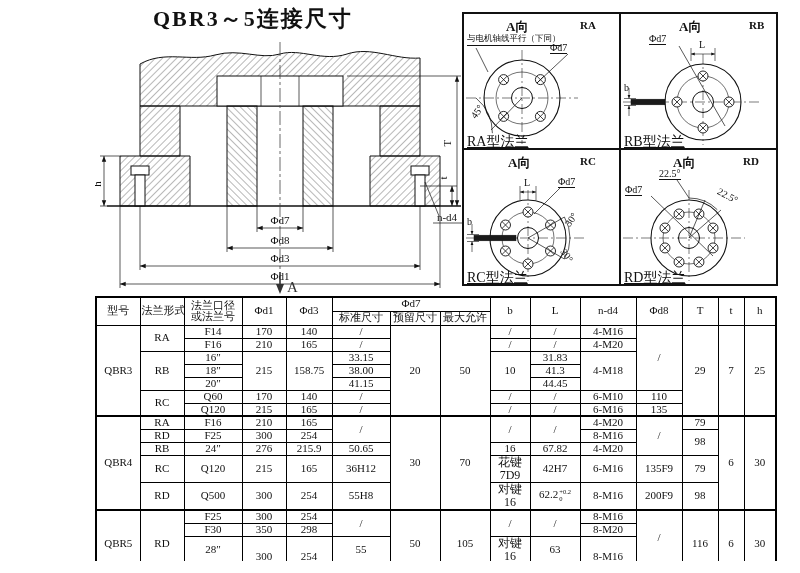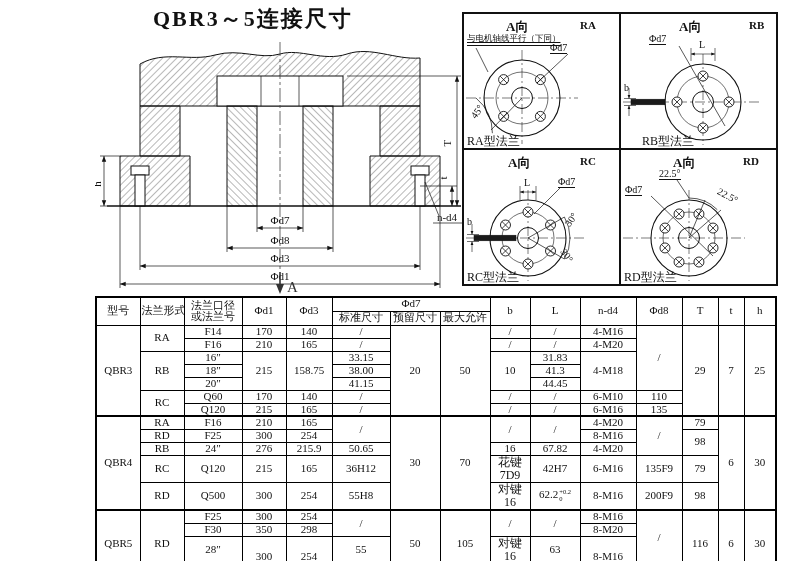--- a/index.html
+++ b/index.html
@@ -7,24 +7,24 @@
         font-family:"Liberation Serif","DejaVu Serif",serif;color:#111;}
   .title{position:absolute;left:153px;top:4px;font-size:22px;font-weight:bold;letter-spacing:2px;}
   
   .panel{position:absolute;left:462px;top:12px;width:314px;height:272px;
          display:grid;grid-template-columns:1fr 1fr;grid-template-rows:1fr 1fr;
          border:1.5px solid #111;}
   .cell{position:relative;border:0.7px solid #111;overflow:hidden;}
   .cell svg{position:absolute;left:0;top:0;}
   .vt{position:absolute;font-weight:bold;font-size:13px;white-space:nowrap;}
   .vc{position:absolute;font-weight:bold;font-size:11px;white-space:nowrap;}
-  .vnote{position:absolute;font-size:8.5px;white-space:nowrap;border-bottom:0.8px solid #111;text-decoration:underline;}
+  .vnote{position:absolute;font-size:8.5px;white-space:nowrap;border-bottom:0.8px solid #111;}
   .vd{position:absolute;font-size:10px;white-space:nowrap;border-bottom:0.8px solid #111;}
   .vp{position:absolute;font-size:10px;white-space:nowrap;}
-  .vcap{position:absolute;font-size:12px;white-space:nowrap;}
+  .vcap{position:absolute;font-size:14px;white-space:nowrap;text-decoration:underline;}
   
   table.spec{position:absolute;left:95px;top:296px;border-collapse:collapse;table-layout:fixed;
              width:680px;border:2px solid #000;}
   table.spec th,table.spec td{border:1px solid #000;padding:0 1px;text-align:center;
              font-size:11px;font-weight:normal;line-height:1.05;overflow:hidden;white-space:nowrap;}
   table.spec thead tr{height:14px;}
   table.spec tbody tr{height:13px;}
   table.spec tbody tr.tall{height:24px;}
   table.spec tr.blk td{border-top:2px solid #000;}
   td .ln{font-size:12px;line-height:1.1;white-space:nowrap;}
@@ -180,21 +180,21 @@
           <line x1="3" y1="84.5" x2="15" y2="84.5" stroke="#111" stroke-width="0.6"></line>
           <line x1="3" y1="91.5" x2="15" y2="91.5" stroke="#111" stroke-width="0.6"></line>
           <line x1="8" y1="74" x2="8" y2="84.5" stroke="#111" stroke-width="0.6" marker-end="url(#ar-rb)"></line>
           <line x1="8" y1="102" x2="8" y2="91.5" stroke="#111" stroke-width="0.6" marker-end="url(#ar-rb)"></line>
         </svg>
       <span class="vt" style="left:58px;top:4px">A向</span>
       <span class="vc" style="left:128px;top:5px">RB</span>
       <span class="vp" style="left:78px;top:25px">L</span>
       <span class="vd" style="left:28px;top:19px">Φd7</span>
       <span class="vp" style="left:3px;top:68px">b</span>
-      <span class="vcap" style="left:21px;top:119px">RB型法兰</span>
+      <span class="vcap" style="left:3px;top:119px">RB型法兰</span>
     </div>
 
     <div class="cell">
       <svg class="flv" width="156" height="134" viewBox="0 0 156 134">
           <defs>
             <marker id="ar-rc" viewBox="0 0 10 10" refX="9" refY="5" markerWidth="7" markerHeight="7" orient="auto-start-reverse">
               <path d="M0,1.5 L9,5 L0,8.5 z" fill="#111"></path>
             </marker>
           </defs>
           <line x1="2" y1="88" x2="120" y2="88" stroke="#444" stroke-width="0.7" stroke-dasharray="10 3 2 3"></line>

